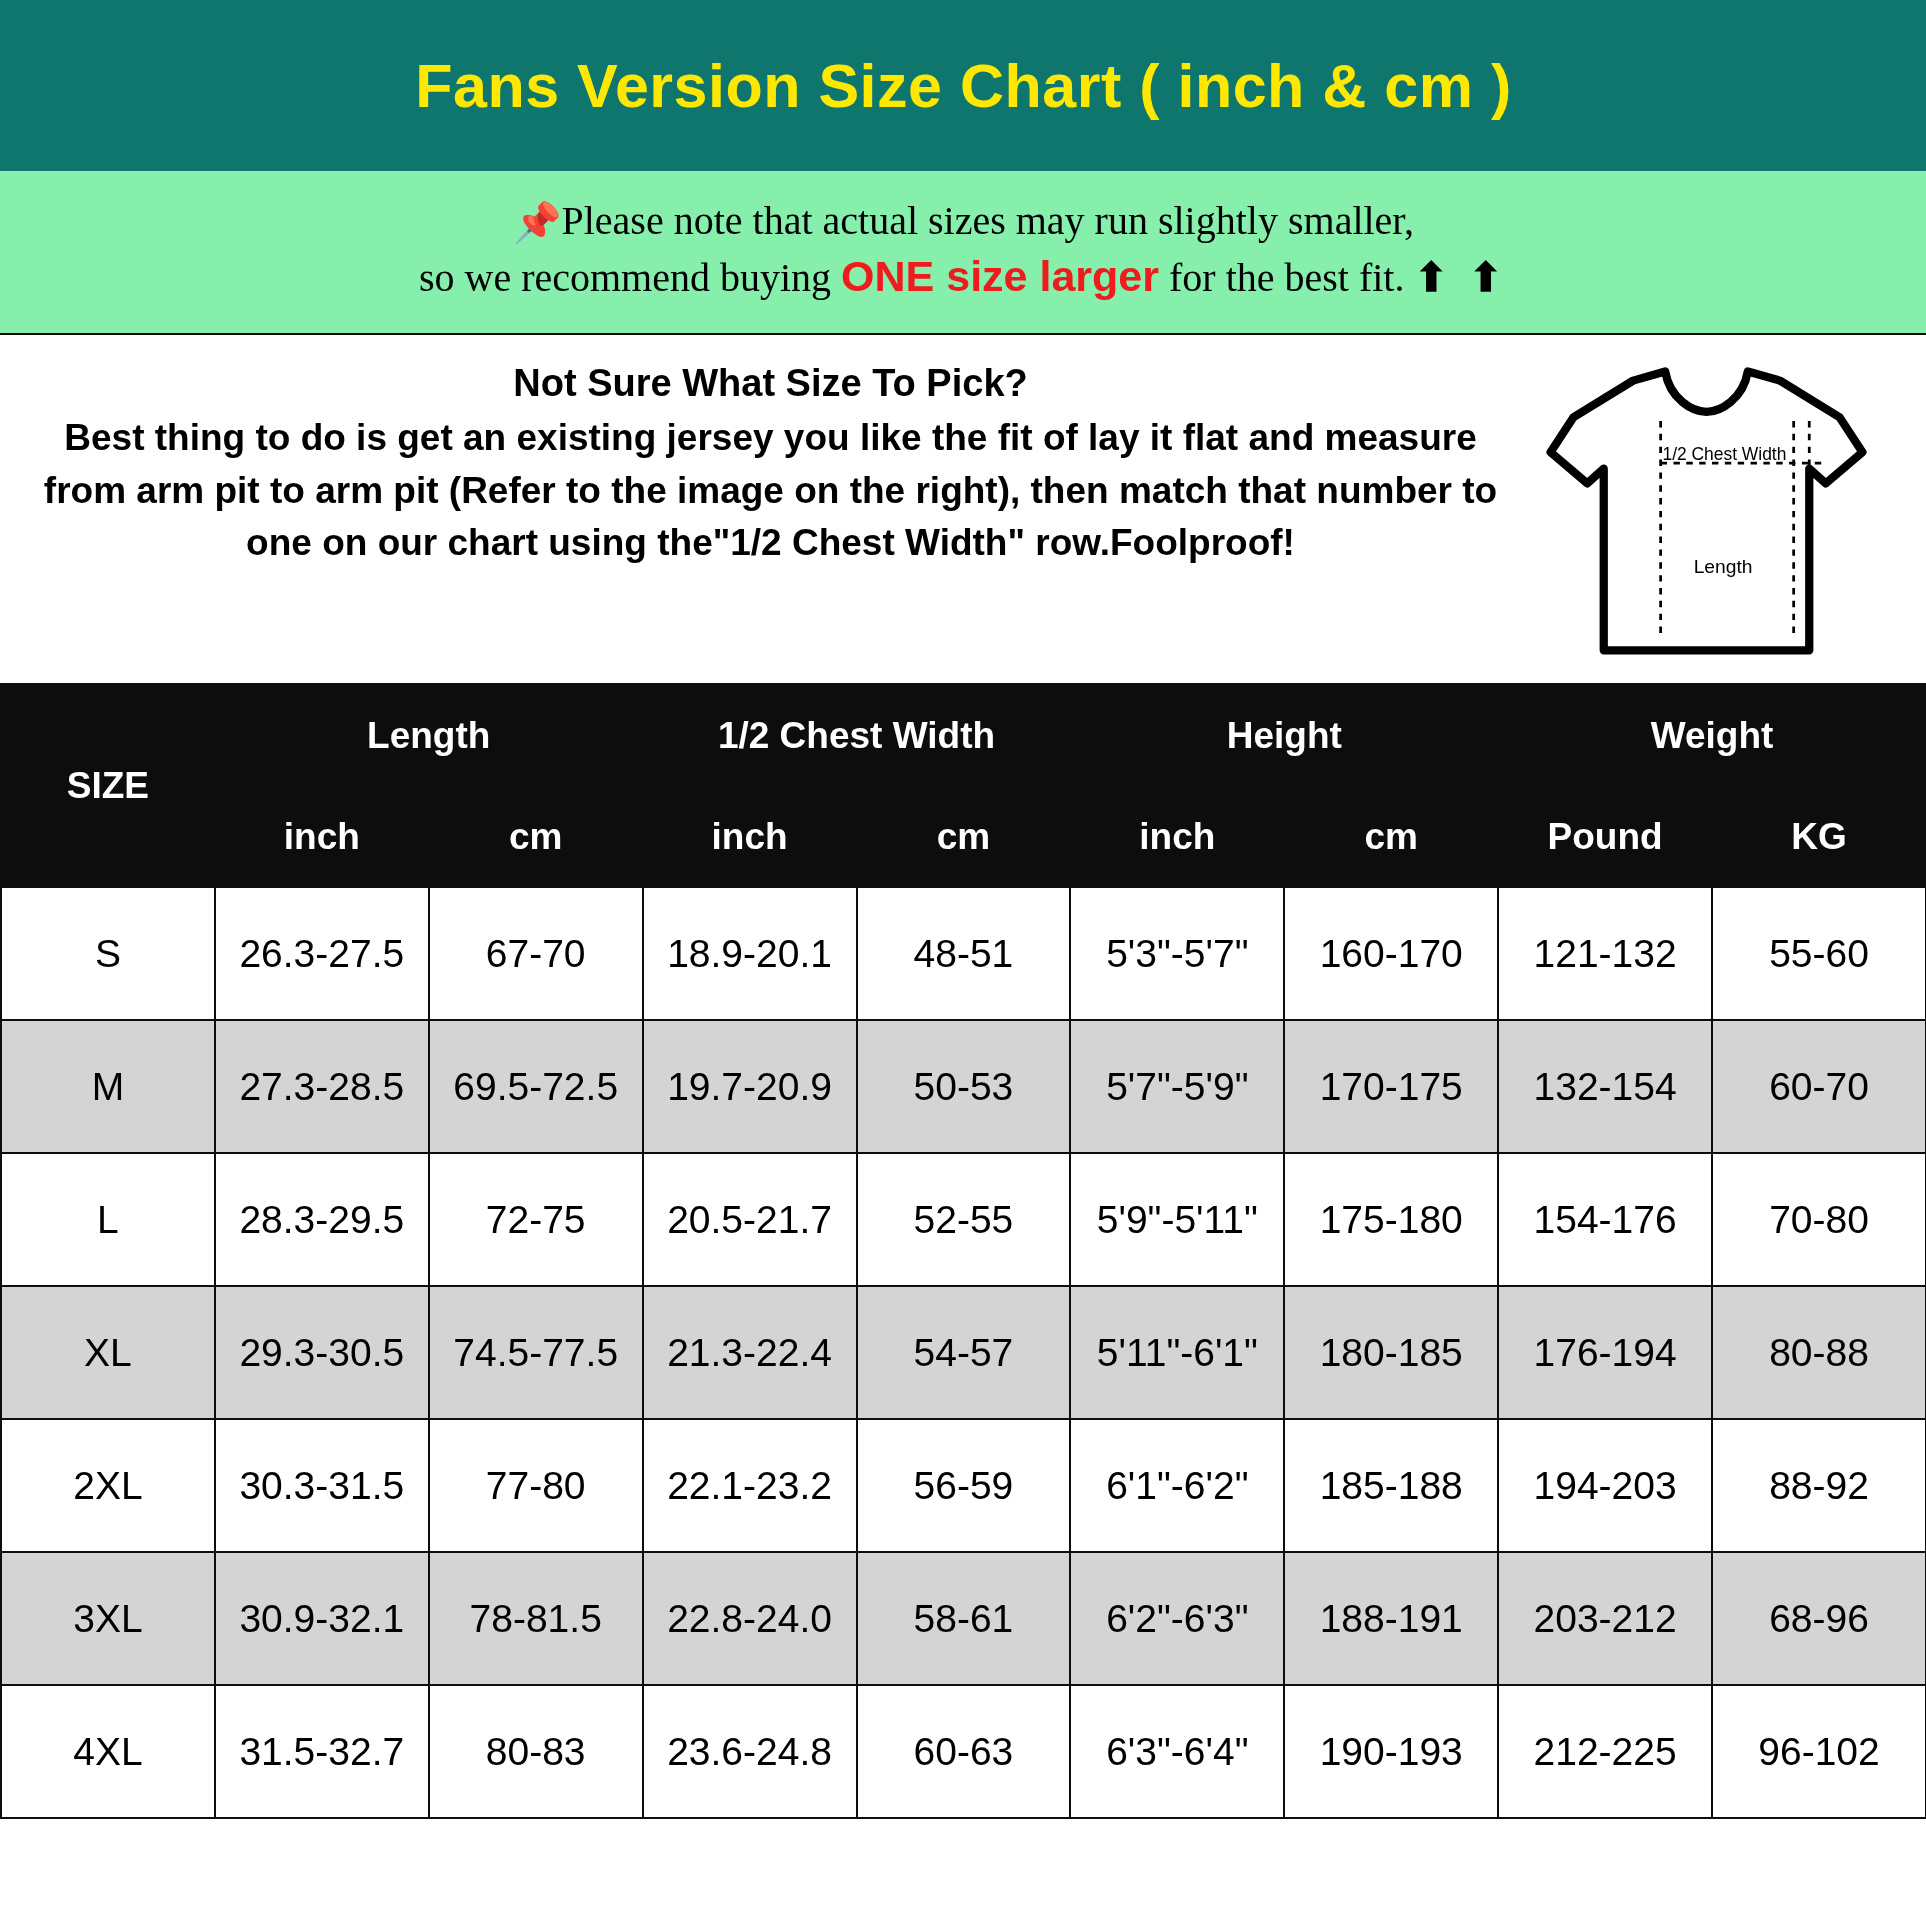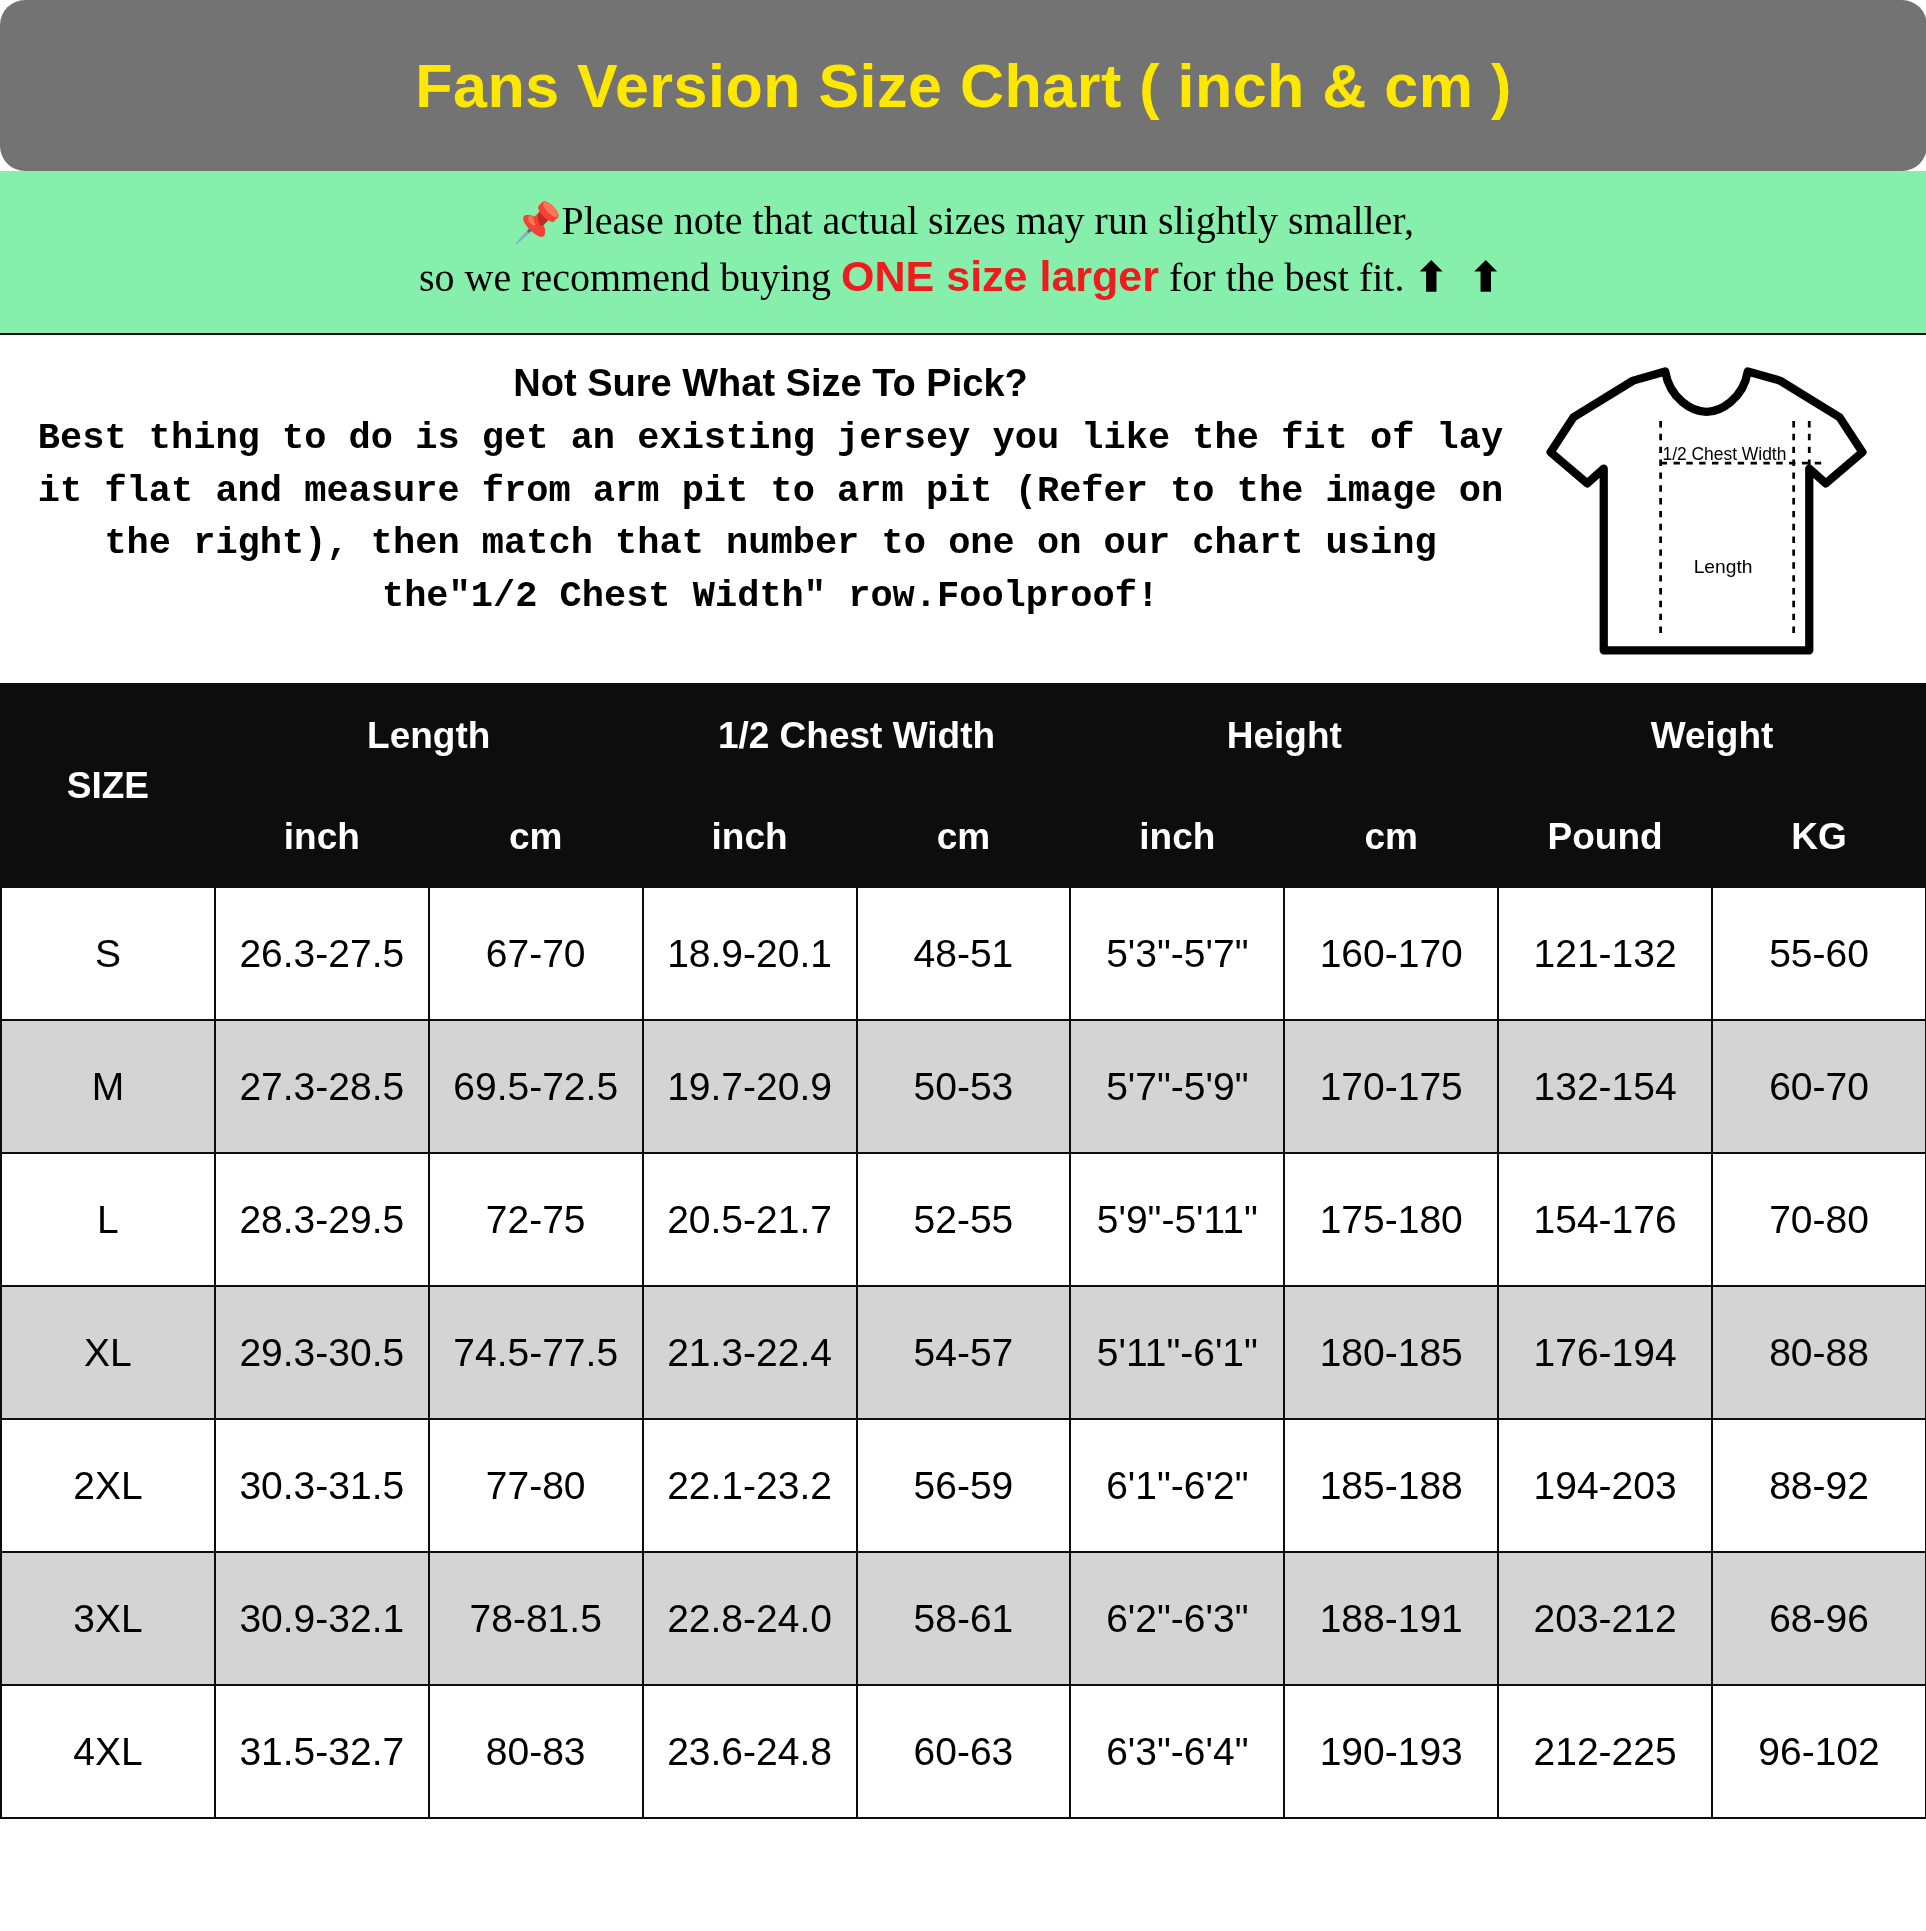--- a/index.html
+++ b/index.html
@@ -16,26 +16,25 @@
     width: 1927px;
     min-height: 1931px;
     box-sizing: border-box;
     background: #ffffff;
     display: flex;
     flex-direction: column;
   }
 
   
   .title-bar {
-    background: #737373;
+    background: #0f766e;
     height: 171px;
     display: flex;
     align-items: center;
     justify-content: center;
-    border-radius: 25px;
   }
   .title-bar .title {
     color: #ffe800;
     font-size: 61px;
     font-weight: bold;
     letter-spacing: 0.5px;
     text-align: center;
     font-family: "Liberation Sans", sans-serif;
   }
 
@@ -81,21 +80,20 @@
   }
   .help-title {
     font-size: 38px;
     font-weight: bold;
     margin-bottom: 7.3px;
   }
   .help-body {
     font-size: 37px;
     font-weight: bold;
     line-height: 1.42;
-    font-family: Liberation Mono, monospace;
   }
   .tee-wrap {
     flex: 0 0 386px;
     display: flex;
     justify-content: center;
     align-items: flex-start;
     padding-top: 9.2px;
   }
 
   

